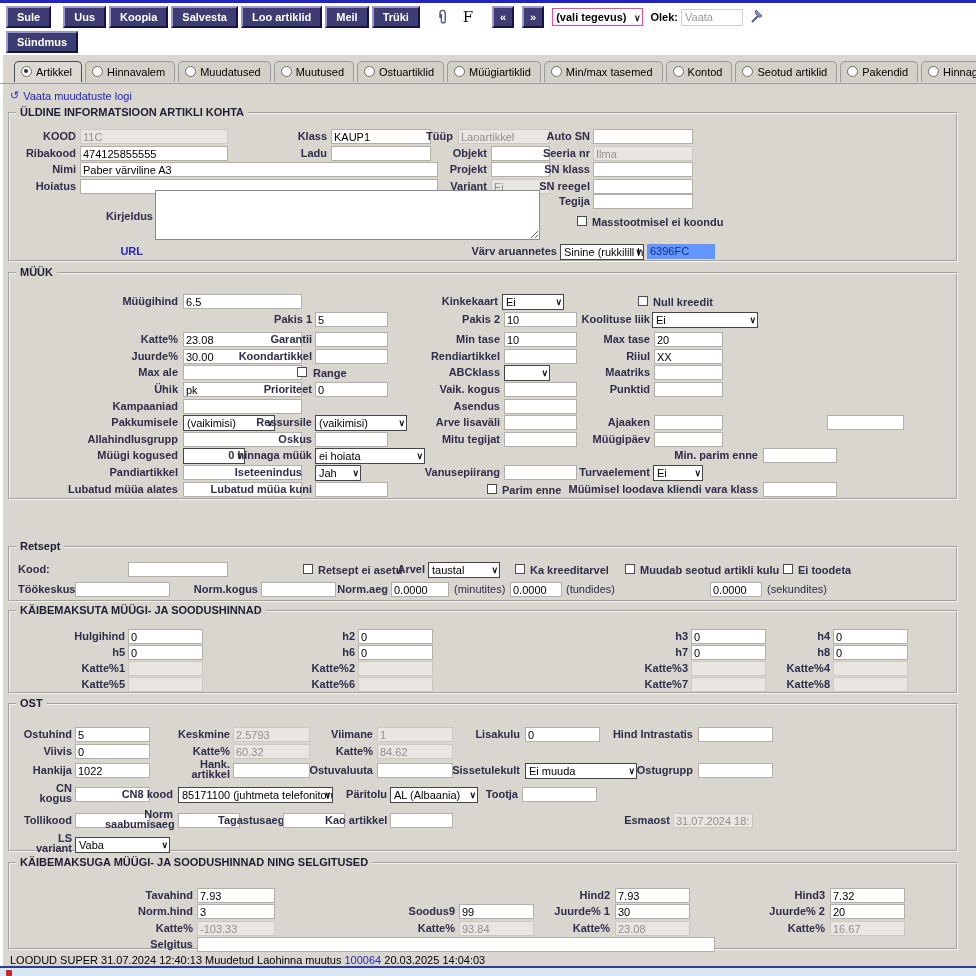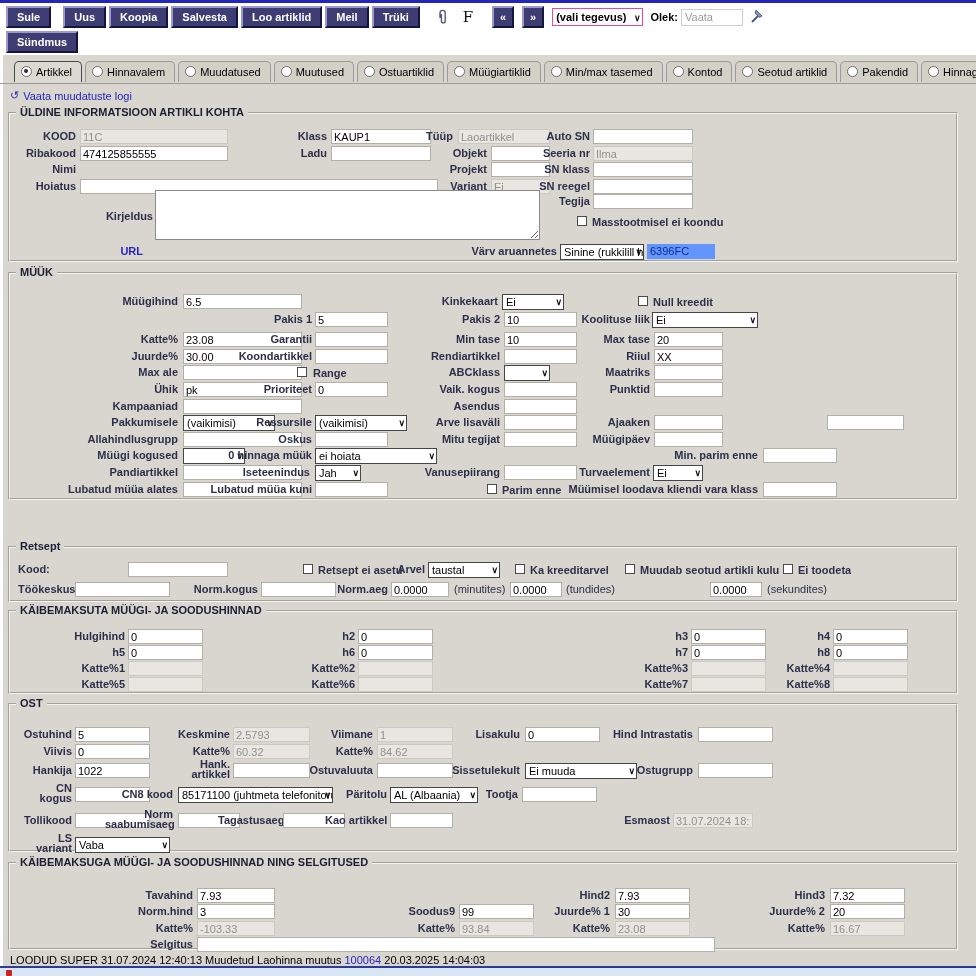--- a/index.html
+++ b/index.html
@@ -163,20 +163,21 @@
     <span class="lb" style="left:2px;top:32px;width:64px;">Ribakood</span>
     <input class="in" style="left: 70px; top: 32px; width: 148px;" value="474125855555">
     <span class="lb" style="left:230px;top:32px;width:87px;">Ladu</span>
     <input class="in" style="left: 321px; top: 32px; width: 100px;">
     <span class="lb" style="left:395px;top:32px;width:82px;">Objekt</span>
     <input class="in" style="left: 481px; top: 32px; width: 59px;">
     <span class="lb" style="left:490px;top:32px;width:90px;">Seeria nr</span>
     <input class="in ro" style="left: 583px; top: 32px; width: 100px;" readonly="" value="Ilma">
 
     <span class="lb" style="left:2px;top:48px;width:64px;">Nimi</span>
+    <input class="in" style="left: 70px; top: 48px; width: 358px;" value="Paber värviline A3">
     <span class="lb" style="left:395px;top:48px;width:82px;">Projekt</span>
     <input class="in" style="left: 481px; top: 48px; width: 59px;">
     <span class="lb" style="left:490px;top:48px;width:90px;">SN klass</span>
     <input class="in" style="left: 583px; top: 48px; width: 100px;">
 
     <span class="lb" style="left:2px;top:65px;width:64px;">Hoiatus</span>
     <input class="in" style="left: 70px; top: 65px; width: 358px;">
     <span class="lb" style="left:395px;top:65px;width:82px;">Variant</span>
     <input class="in ro" style="left: 481px; top: 65px; width: 59px;" readonly="" value="Ei">
     <span class="lb" style="left:490px;top:65px;width:90px;">SN reegel</span>
@@ -267,27 +268,27 @@
     <span class="lb" style="left:182px;top:158px;width:120px;">Oskus</span>
     <input class="in" style="left: 305px; top: 158px; width: 73px;">
     <span class="lb" style="left:410px;top:158px;width:80px;">Mitu tegijat</span>
     <input class="in" style="left: 494px; top: 158px; width: 73px;">
     <span class="lb" style="left:556px;top:158px;width:84px;">Müügipäev</span>
     <input class="in" style="left: 644px; top: 158px; width: 69px;">
 
     <span class="lb" style="left:2px;top:174px;width:166px;">Müügi kogused</span>
     <span class="sel" style="left:173px;top:174px;width:62px;"><span></span><span class="sar">∨</span></span>
     <span class="lb" style="left:182px;top:174px;width:120px;">0 hinnaga müük</span>
-    <span class="sel" style="left:305px;top:174px;width:122px;"><span>ei hoiata</span><span class="sar">∨</span></span>
+    <span class="sel" style="left:305px;top:174px;width:110px;"><span>ei hoiata</span><span class="sar">∨</span></span>
     <span class="lb" style="left:640px;top:174px;width:108px;">Min. parim enne</span>
     <input class="in" style="left: 753px; top: 174px; width: 74px;">
 
     <span class="lb" style="left:2px;top:191px;width:166px;">Pandiartikkel</span>
     <input class="in" style="left: 173px; top: 191px; width: 119px;">
-    <span class="lb" style="left:180px;top:191px;width:120px;text-align:right;">Iseteenindus</span>
+    <span class="lb" style="left:172px;top:191px;width:120px;text-align:right;">Iseteenindus</span>
     <span class="sel" style="left:305px;top:191px;width:46px;"><span>Jah</span><span class="sar">∨</span></span>
     <span class="lb" style="left:410px;top:191px;width:80px;">Vanusepiirang</span>
     <input class="in" style="left: 494px; top: 191px; width: 73px;">
     <span class="lb" style="left:556px;top:191px;width:84px;">Turvaelement</span>
     <span class="sel" style="left:643px;top:191px;width:50px;"><span>Ei</span><span class="sar">∨</span></span>
 
     <span class="lb" style="left:2px;top:208px;width:166px;">Lubatud müüa alates</span>
     <input class="in" style="left: 173px; top: 208px; width: 119px;">
     <span class="lb" style="left:182px;top:208px;width:120px;">Lubatud müüa kuni</span>
     <input class="in" style="left: 305px; top: 208px; width: 73px;">

